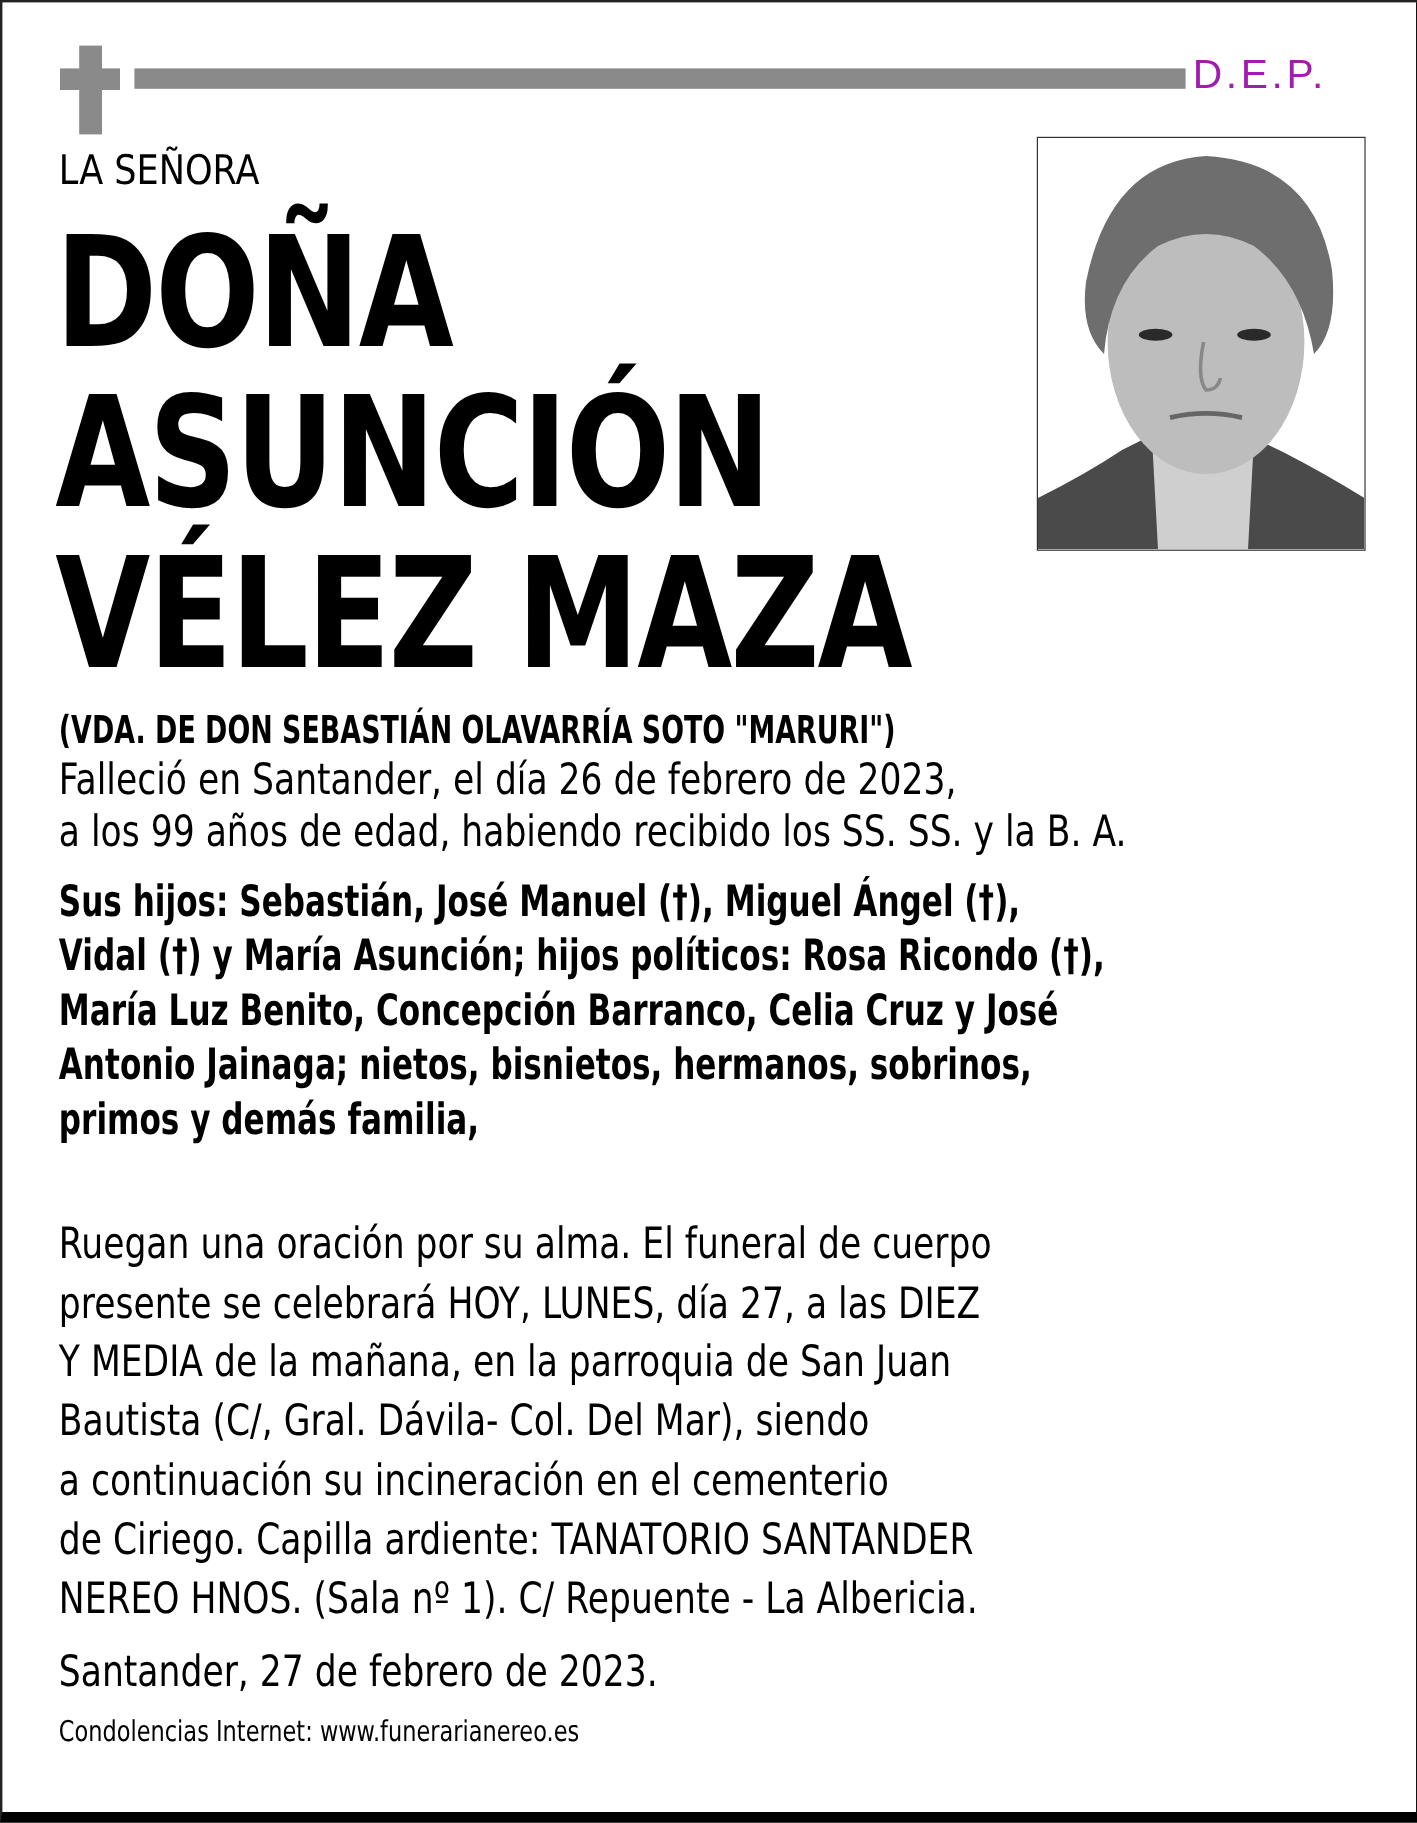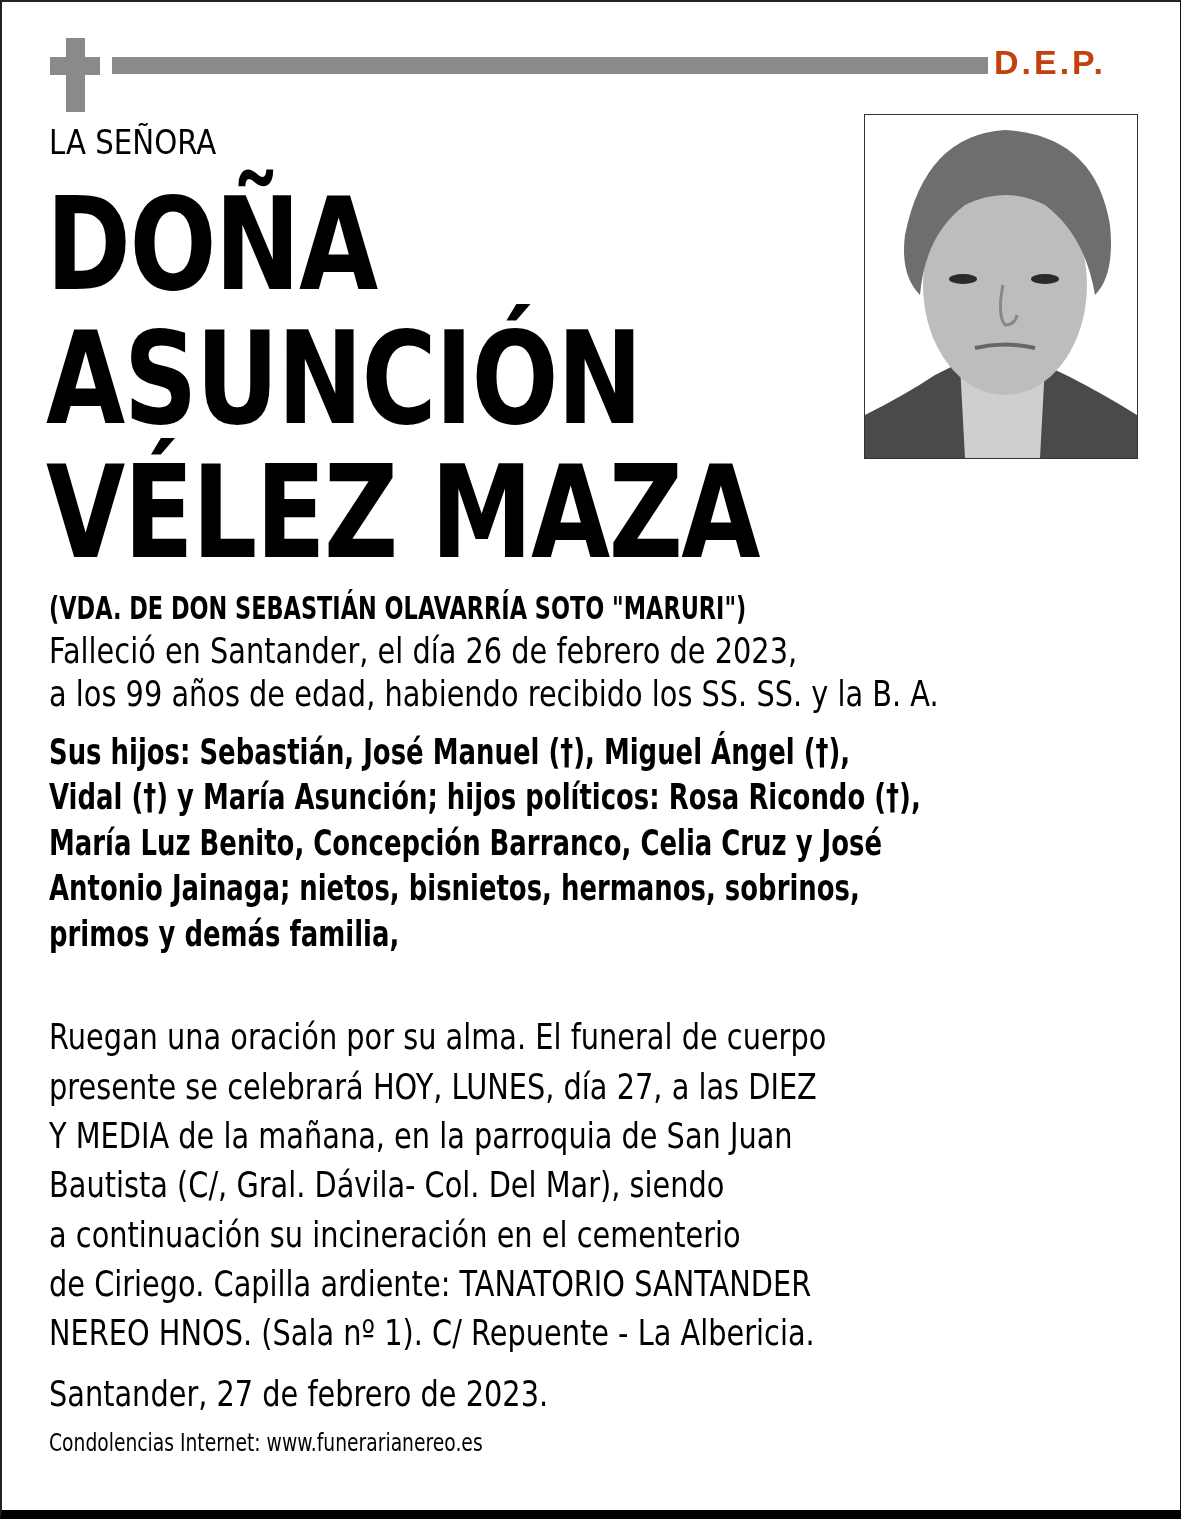--- a/index.html
+++ b/index.html
@@ -9,22 +9,22 @@
       border-top: 2px solid #222; border-left: 2px solid #222;
       border-right: 3px solid #111; border-bottom: 10px solid #000;
       box-sizing: content-box;
       background: #fff;
     }
     .cross-v { position: absolute; left: 64px; top: 36px; width: 19px; height: 74px; background: #8a8a8a; }
     .cross-h { position: absolute; left: 48px; top: 55px; width: 50px; height: 18px; background: #8a8a8a; }
     .rule { position: absolute; left: 110px; top: 55px; width: 876px; height: 17px; background: #8a8a8a; }
     .dep {
       position: absolute; left: 992px; top: 38px;
-      font-family: "Liberation Sans", sans-serif; font-weight: bold; font-size: 34px;
-      color: #c2410c; letter-spacing: 3px; line-height: 44px;
+      font-family: "Liberation Sans", sans-serif; font-weight: normal; font-size: 34px;
+      color: #a21caf; letter-spacing: 3px; line-height: 44px;
     }
     .senora {
       position: absolute; left: 47px; top: 118px;
       font-family: "DejaVu Sans", sans-serif; font-size: 34px; color: #000;
       letter-spacing: 0px; line-height: 44px;
       transform: scaleX(0.86); transform-origin: left top;
     }
     .name-line {
       position: absolute; left: 44px;
       font-family: "DejaVu Sans", sans-serif; font-weight: bold; font-size: 128px;

